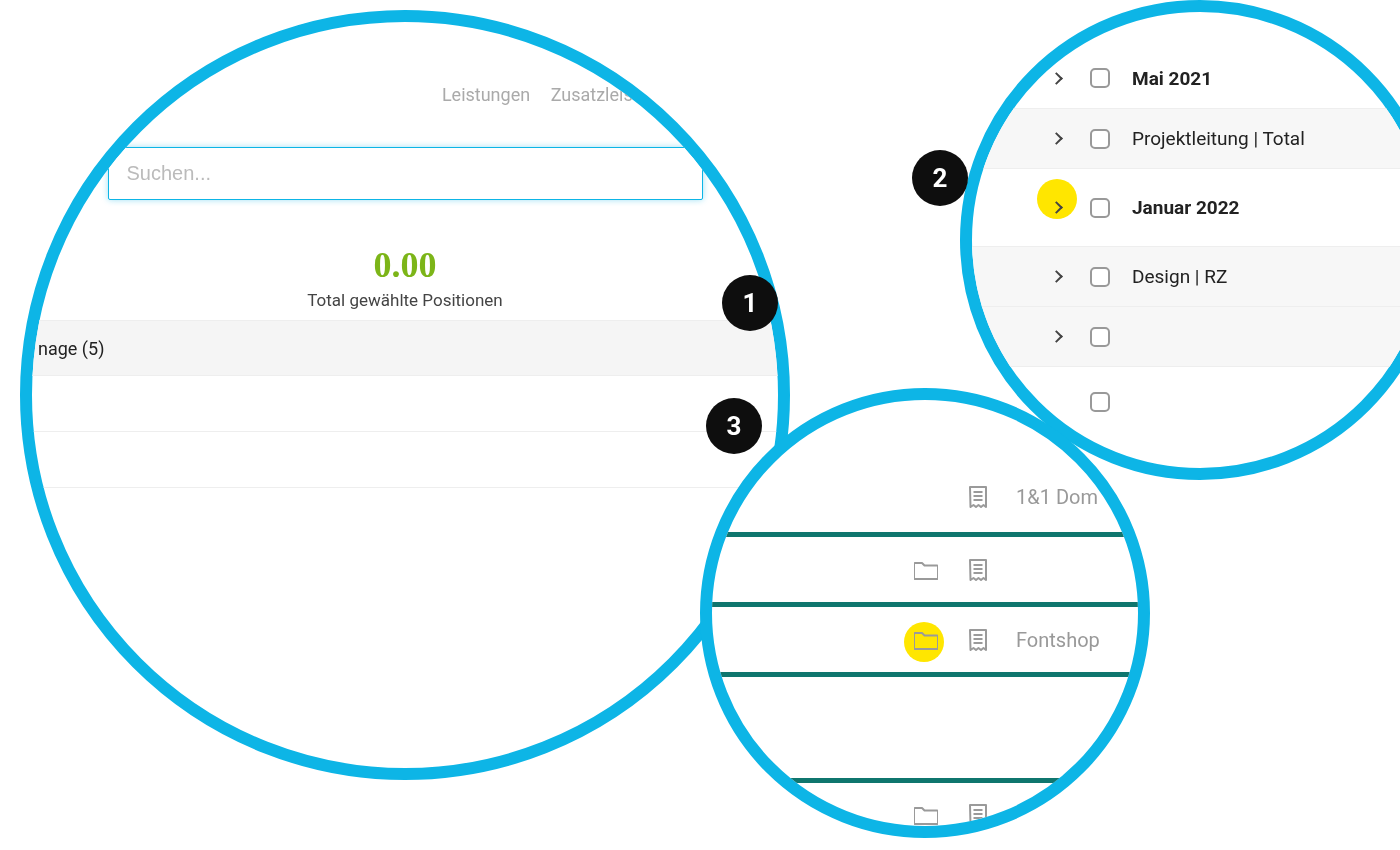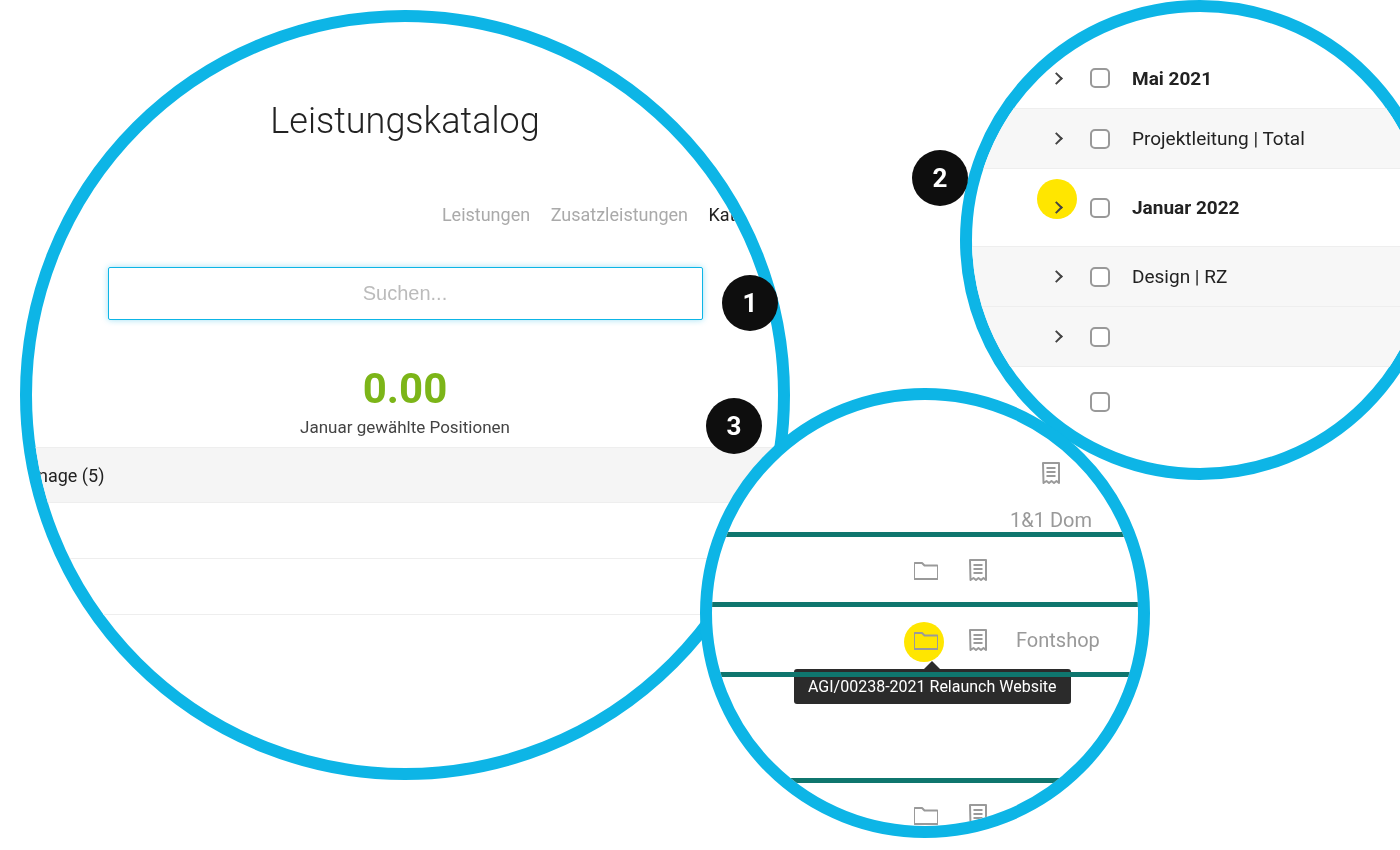--- a/index.html
+++ b/index.html
@@ -75,28 +75,28 @@
   .c1-search {
     margin: 42px auto 0 auto;
     display: block;
     width: 595px;
     font-size: 20px;
     padding: 14px 18px;
     border: 1px solid #0db5e6;
     box-shadow: 0 0 6px rgba(13,181,230,0.4);
     border-radius: 2px;
     outline: none;
-    text-align: center;
   }
   .c1-search::placeholder { color: #bbb; }
   .c1-amount {
     margin-top: 44px;
     text-align: center;
-    font-size: 42px; font-weight: 700;
+    font-size: 36px; font-weight: 700;
     color: #7cb518;
+    font-family: Liberation Serif, serif;
   }
   .c1-caption {
     margin-top: 4px;
     text-align: center;
     font-size: 17px;
     color: #444;
   }
   .c1-rows { margin-top: 10px; }
   .c1-row {
     height: 56px;
@@ -148,21 +148,21 @@
     height: 70px;
     border-top: 5px solid #0f766e;
     display: flex;
     align-items: center;
     gap: 24px;
     padding-left: 200px;
     font-size: 20px;
     color: #999;
     position: relative;
   }
-  .c3-row.first { border-top: none; flex-direction: column; }
+  .c3-row.first { border-top: none; }
   .c3-row.last { border-bottom: 1px solid #eee; }
   .c3-row .icon-slot { width: 28px; display:flex; align-items:center; justify-content:center; position: relative; z-index: 1; }
   .c3-row .label { z-index: 1; white-space: nowrap; }
   .c3-row .hl { left: 192px; top: 15px; }
 
   .tooltip {
     position: absolute;
     background: #2b2b2b;
     color: #fff;
     font-size: 16px;
@@ -192,32 +192,31 @@
       <path d="M1 1 h16 v20 l-2.5 -2 l-2.5 2 l-2.5 -2 l-2.5 2 l-2.5 -2 l-3 2 z" fill="none" stroke="#9a9a9a" stroke-width="2" stroke-linejoin="round"></path>
       <line x1="4.5" y1="6" x2="13.5" y2="6" stroke="#9a9a9a" stroke-width="2"></line>
       <line x1="4.5" y1="10" x2="13.5" y2="10" stroke="#9a9a9a" stroke-width="2"></line>
       <line x1="4.5" y1="14" x2="13.5" y2="14" stroke="#9a9a9a" stroke-width="2"></line>
     </g>
   </defs>
 </svg>
 
 <div class="circle c1">
   <div class="c1-content">
-    <div class="c1-title">Leistungskatalog</div>
 
     <div class="c1-tabs">
       <span>Leistungen</span>
       <span>Zusatzleistungen</span>
       <span class="active">Katalog</span>
     </div>
 
     <input class="c1-search" type="text" placeholder="Suchen..." style="">
 
     <div class="c1-amount">0.00</div>
-    <div class="c1-caption">Januar gewählte Positionen</div>
+    <div class="c1-caption">Total gewählte Positionen</div>
 
     <div class="c1-rows">
       <div class="c1-row first">
         <span>nage (5)</span>
       </div>
       <div class="c1-row"></div>
       <div class="c1-row"></div>
     </div>
   </div>
 </div>
@@ -315,21 +314,20 @@
             <use href="#folder-shape"></use>
           </svg>
       </span>
       <span class="icon-slot">
         <svg class="receipt-icon">
             <use href="#receipt-shape"></use>
           </svg>
       </span>
       <span class="label">Fontshop</span>
 
-      <div class="tooltip" style="left:82px; top:62px;">AGI/00238-2021 Relaunch Website</div>
     </div>
 
     <div class="c3-row" style="height:106px;"></div>
 
     <div class="c3-row last">
       <span class="icon-slot">
         <svg class="folder-icon">
             <use href="#folder-shape"></use>
           </svg>
       </span>

